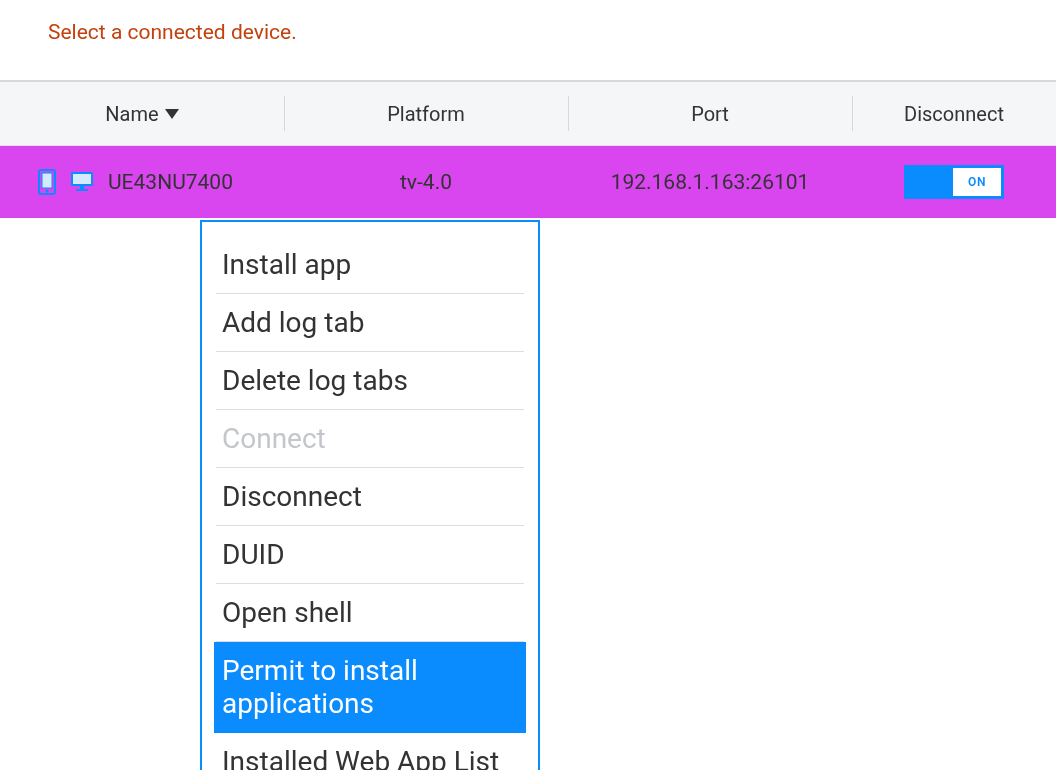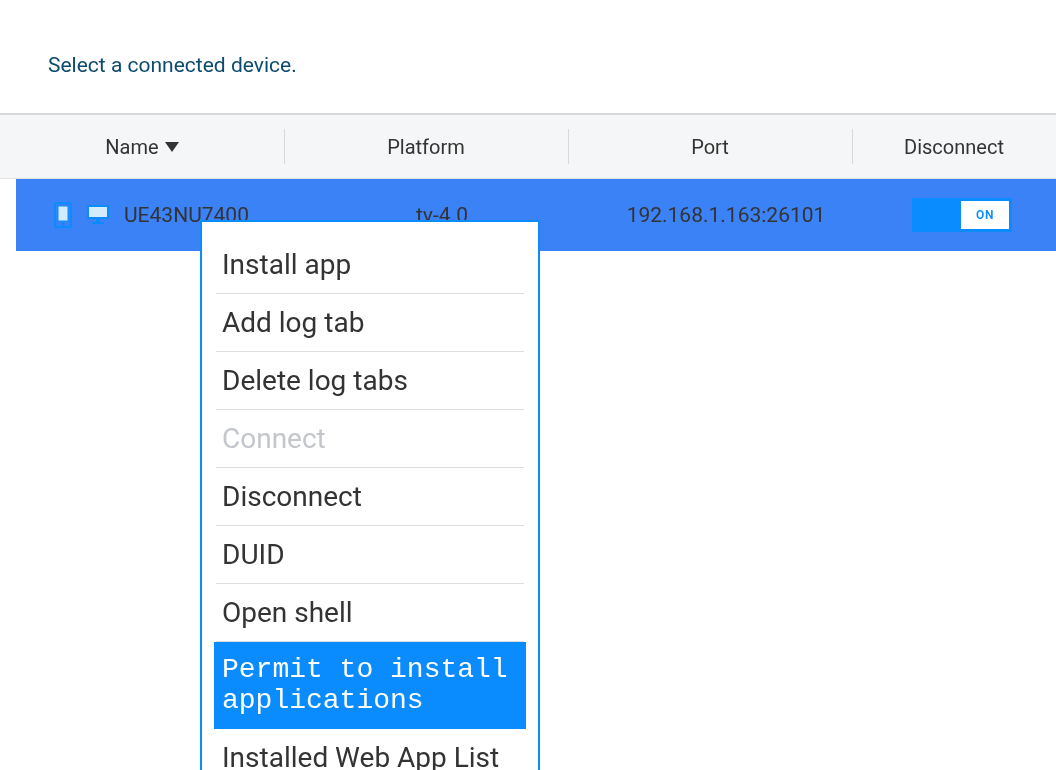--- a/index.html
+++ b/index.html
@@ -5,23 +5,23 @@
   * { box-sizing: border-box; }
   html, body {
     margin: 0; padding: 0;
     width: 1056px; height: 770px;
     font-family: -apple-system, BlinkMacSystemFont, "Segoe UI", Roboto, "Helvetica Neue", Arial, sans-serif;
     background: #ffffff;
     color: #333;
     position: relative;
   }
   .prompt {
-    padding: 53px 0 36px 48px;
+    padding: 20px 0 36px 48px;
     font-size: 21px;
-    color: #0c4a6e;
+    color: #c2410c;
   }
   .table {
     width: 100%;
     border-top: 2px solid #d6d9dc;
   }
   .thead {
     display: flex;
     align-items: stretch;
     background: #f5f6f7;
     height: 64px;
@@ -50,24 +50,23 @@
   }
   .sort-caret {
     margin-left: 6px;
     display: inline-flex;
     align-items: center;
   }
   .row {
     display: flex;
     align-items: center;
     height: 72px;
-    background: #3b82f6;
+    background: #d946ef;
     font-size: 21px;
     color: #333;
-    margin-left: 16px;
   }
   .td { display: flex; align-items: center; justify-content: center; }
   .td.name { width: 284px; justify-content: flex-start; padding-left: 38px; gap: 8px; }
   .td.platform { width: 284px; }
   .td.port { width: 284px; }
   .td.connection { flex: 1; }
   .dev-icons { display: flex; align-items: center; gap: 2px; margin-right: 6px; }
   .dev-name { font-size: 21px; }
 
   
@@ -114,21 +113,20 @@
   }
   .menu-item:last-child { border-bottom: none; }
   .menu-item.disabled { color: #c3c6ca; }
   .menu-item.selected {
     background: #0a8cff;
     color: #ffffff;
     border-bottom-color: transparent;
     margin: 0 -2px;
     padding-left: 8px;
     padding-right: 8px;
-    font-family: Liberation Mono, monospace;
   }
 </style>
 </head>
 <body>
 
 <div class="prompt">Select a connected device.</div>
 
 <div class="table">
   <div class="thead">
     <div class="th name">

